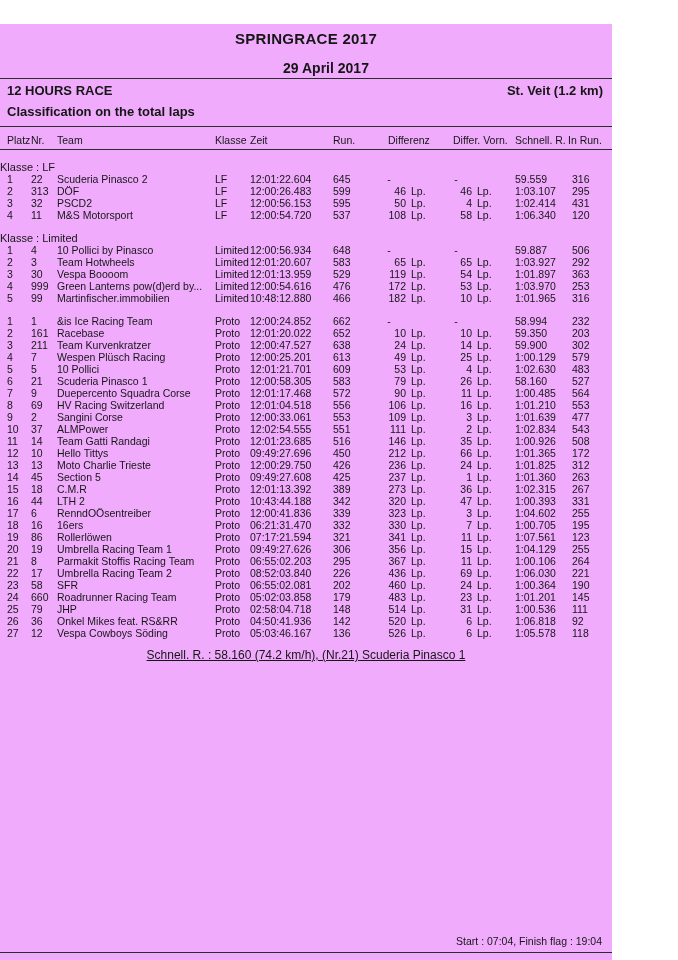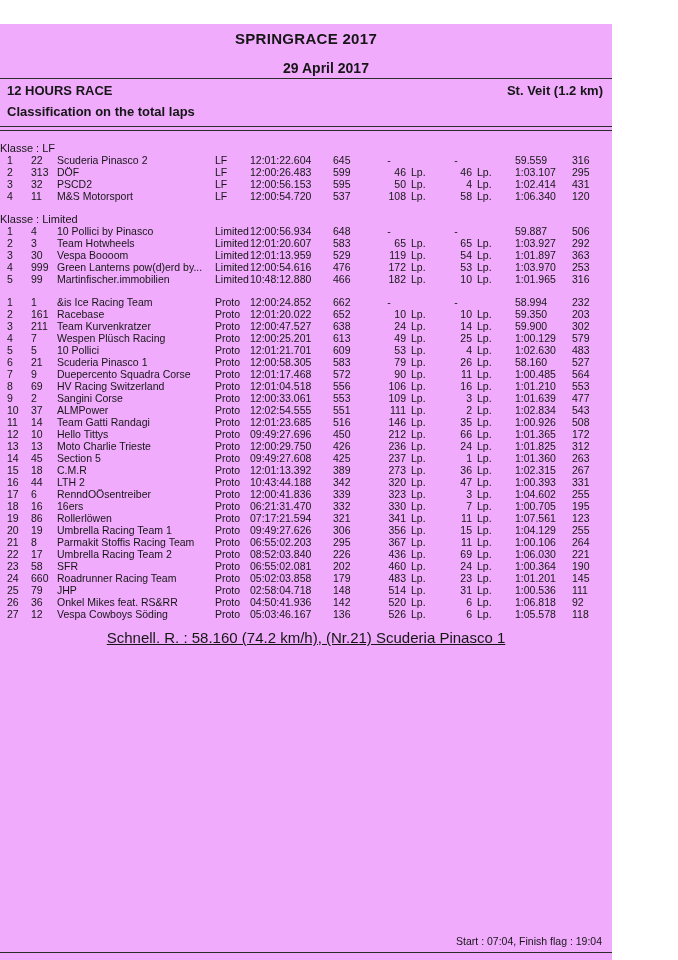--- a/index.html
+++ b/index.html
@@ -29,21 +29,21 @@
   .klasse{left:215px;}
   .zeit{left:250px;}
   .run{left:333px;}
   .diffnum{left:372px;width:34px;text-align:right;}
   .dvnum{left:440px;width:32px;text-align:right;}
   .dash{text-align:center;}
   .diffunit{left:411px;}
   .dvunit{left:477px;}
   .schnell{left:515px;}
   .inrun{left:572px;width:28px;}
-  .note{margin-top:9px;text-align:center;font-size:15px;text-decoration:underline;}
+  .note{margin-top:9px;text-align:center;font-size:12px;text-decoration:underline;}
   .start-flag{position:absolute;top:911px;right:10px;font-size:10.5px;}
   .bottom-rule{position:absolute;top:928px;left:0;width:678px;border-top:1.7px solid #2b2b2b;}
   .footer-row{position:absolute;top:936px;left:0;width:678px;height:12px;font-size:10.5px;}
   .f-left{position:absolute;left:7px;top:0;}
   .f-center{position:absolute;left:16px;right:0;top:0;text-align:left;}
   .f-right{position:absolute;right:10px;top:0;}
 </style>
 </head>
 <body>
 
@@ -52,20 +52,32 @@
   <div class="date">29 April 2017</div>
   <div class="rule rule-a"></div>
 
   <div class="race-row">
     <span>12 HOURS RACE</span>
     <span>St. Veit (1.2 km)</span>
   </div>
   <div class="subtitle">Classification on the total laps</div>
   <div class="rule rule-b"></div>
 
+  <div class="thead">
+    <span class="h h0">Platz</span>
+    <span class="h h1">Nr.</span>
+    <span class="h h2">Team</span>
+    <span class="h h3">Klasse</span>
+    <span class="h h4">Zeit</span>
+    <span class="h h5">Run.</span>
+    <span class="h h6">Differenz</span>
+    <span class="h h7">Differ. Vorn.</span>
+    <span class="h h8">Schnell. R.</span>
+    <span class="h h9">In Run.</span>
+  </div>
   <div class="rule rule-c"></div>
 
   <div id="sections">
       <div class="section">
         <div class="class-label">Klasse : LF</div>
         <div class="trow">
           <span class="c platz">1</span>
           <span class="c nr">22</span>
           <span class="c team">Scuderia Pinasco 2</span>
           <span class="c klasse">LF</span>

